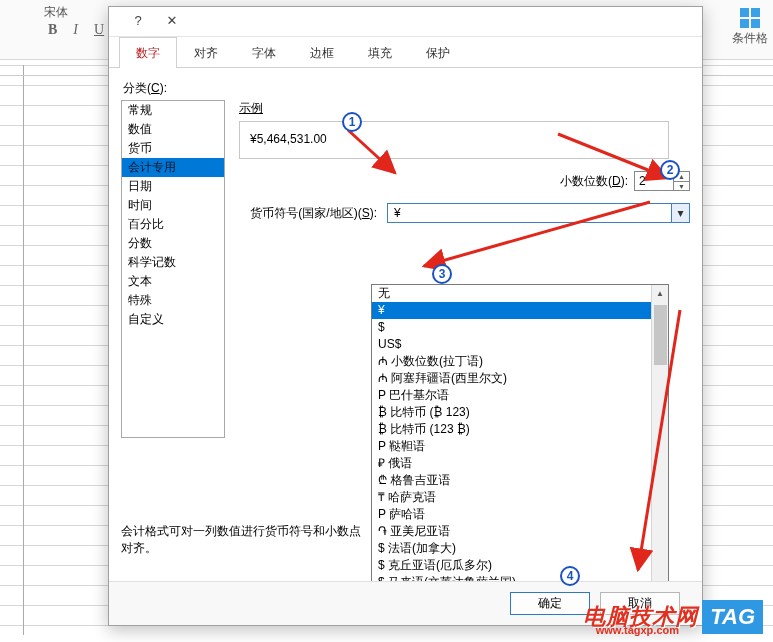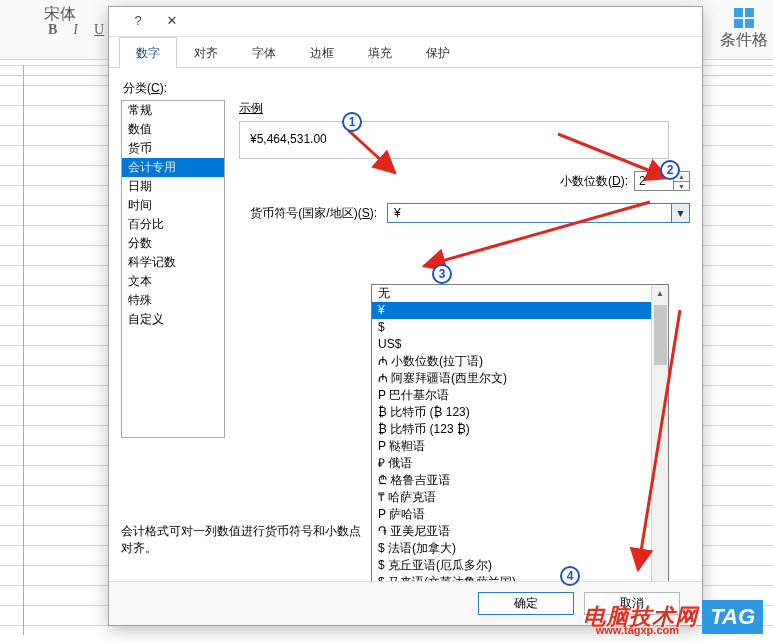--- a/index.html
+++ b/index.html
@@ -10,48 +10,48 @@
               background-image: linear-gradient(#d6d6d6 1px, transparent 1px);
               background-size: 100% 20px; }
   .sheet-left-edge { position:absolute; left:23px; top:65px; width:1px; height:570px; background:#aaa; }
   .sheet-top-edge { position:absolute; left:0; top:75px; height:1px; width:773px; background:#ccc; }
 
   
   .ribbon { position:absolute; top:0; left:0; width:773px; height:60px; background:#fafafa; border-bottom:1px solid #d8d8d8; padding:4px 44px; color:#666; }
   .ribbon .toolbar-row { display:flex; align-items:center; gap:8px; margin-top:18px;}
   .btn-b, .btn-i, .btn-u { font-family:"Times New Roman",serif; font-size:14px; padding:0 4px; display:inline-block; }
   .btn-b{font-weight:bold;} .btn-i{font-style:italic;} .btn-u{text-decoration:underline;}
-  .ribbon-tiny{font-size:16px;color:#555;}
+  .ribbon-tiny{font-size:12px;color:#555;}
   .right-ribbon { position:absolute; right:5px; top:8px; text-align:center; color:#555; }
   .cond-grid { width:20px; height:20px; background:
      linear-gradient(#3aa0e8,#3aa0e8) 0 0/9px 9px no-repeat,
      linear-gradient(#3aa0e8,#3aa0e8) 11px 0/9px 9px no-repeat,
      linear-gradient(#3aa0e8,#3aa0e8) 0 11px/9px 9px no-repeat,
      linear-gradient(#3aa0e8,#3aa0e8) 11px 11px/9px 9px no-repeat; margin:0 auto 2px auto; }
 
   
   .dialog { position:absolute; left:108px; top:6px; width:595px; height:620px;
             background:#fff; border:1px solid #a0a0a0; box-shadow:0 4px 16px rgba(0,0,0,.25); }
   .titlebar { height:30px; display:flex; align-items:center; padding:0 8px 0 12px; border-bottom:1px solid #e5e5e5;}
   .titlebar .title-text { flex:1; font-size:12px; color:#333; }
   .titlebar .help, .titlebar .close { width:34px; height:24px; text-align:center; line-height:22px; font-size:13px; color:#444;}
 
   .tabs { display:flex; border-bottom:1px solid #d1d1d1; padding-left:10px; background:#fff;}
   .tab { padding:7px 16px 6px 16px; color:#333; border:1px solid transparent; border-bottom:none; margin-bottom:-1px; }
-  .tab.active { border-color:#d1d1d1; background:#fff; color:#0c4a6e; }
+  .tab.active { border-color:#d1d1d1; background:#fff; color:#b91c1c; }
 
   .body-area { padding:10px 12px 6px 12px; position:relative; height:calc(100% - 30px - 32px - 30px); }
 
   .cat-label { margin:2px 0 3px 2px; }
   .cat-label u{text-decoration:underline;}
 
   .columns { display:flex; gap:14px; }
   .cat-list { width:104px; height:338px; border:1px solid #a8a8a8; overflow:hidden; background:#fff;}
   .cat-list .item { padding:1px 6px; }
-  .cat-list .item.selected { background:#0078d7; color:#e5e5e5; }
+  .cat-list .item.selected { background:#0078d7; color:#0f172a; }
 
   .right-col { flex:1; }
   .sample-label{ margin:0 0 4px 0;text-decoration:underline; }
   .sample-box { border:1px solid #c7c7c7; height:38px; padding:10px 10px; width:430px; }
 
   .row { display:flex; align-items:center; margin-top:12px;justify-content:flex-end; }
   .row label{ margin-right:6px;}
   .spinner { display:flex; border:1px solid #888; height:20px; width:56px; }
   .spinner input{ border:none; width:38px; padding:0 4px; outline:none;}
   .spin-btns { display:flex; flex-direction:column; width:16px; border-left:1px solid #888;}
@@ -69,21 +69,21 @@
   .dropdown .scrollbar { position:absolute; right:0; top:0; width:17px; height:100%;
                          background:#f1f1f1; border-left:1px solid #d6d6d6;}
   .dropdown .scrollbar .arrow{height:17px;text-align:center;font-size:8px;line-height:17px;color:#555;}
   .dropdown .scrollbar .thumb{position:absolute; left:2px; top:20px; width:13px; height:60px; background:#c6c6c6;}
 
   .hint-text { position: absolute; left: 12px; top: 455px; width: 240px; }
 
   .footer { position:absolute; left:0; right:0; bottom:0; height:44px;
             border-top:1px solid #e0e0e0; display:flex; justify-content:flex-end;
             align-items:center; padding-right:22px; gap:10px; background:#f8f8f8;}
-  .footer .btn { width:96px; height:23px; border:1px solid #b7b7b7; background:#fdfdfd;
+  .footer .btn { width:80px; height:23px; border:1px solid #b7b7b7; background:#fdfdfd;
                  text-align:center; line-height:21px;}
   .footer .btn.primary{ border-color:#2e79c1; }
 
   
   .badge { position:absolute; width:20px; height:20px; border:2px solid #1952c2;
            border-radius:50%; background:#fff; color:#1952c2; font-weight:bold;
            text-align:center; line-height:17px; z-index:40; }
   
   .overlay{position:absolute;left:0;top:0;width:773px;height:642px;pointer-events:none;z-index:30;}
 

